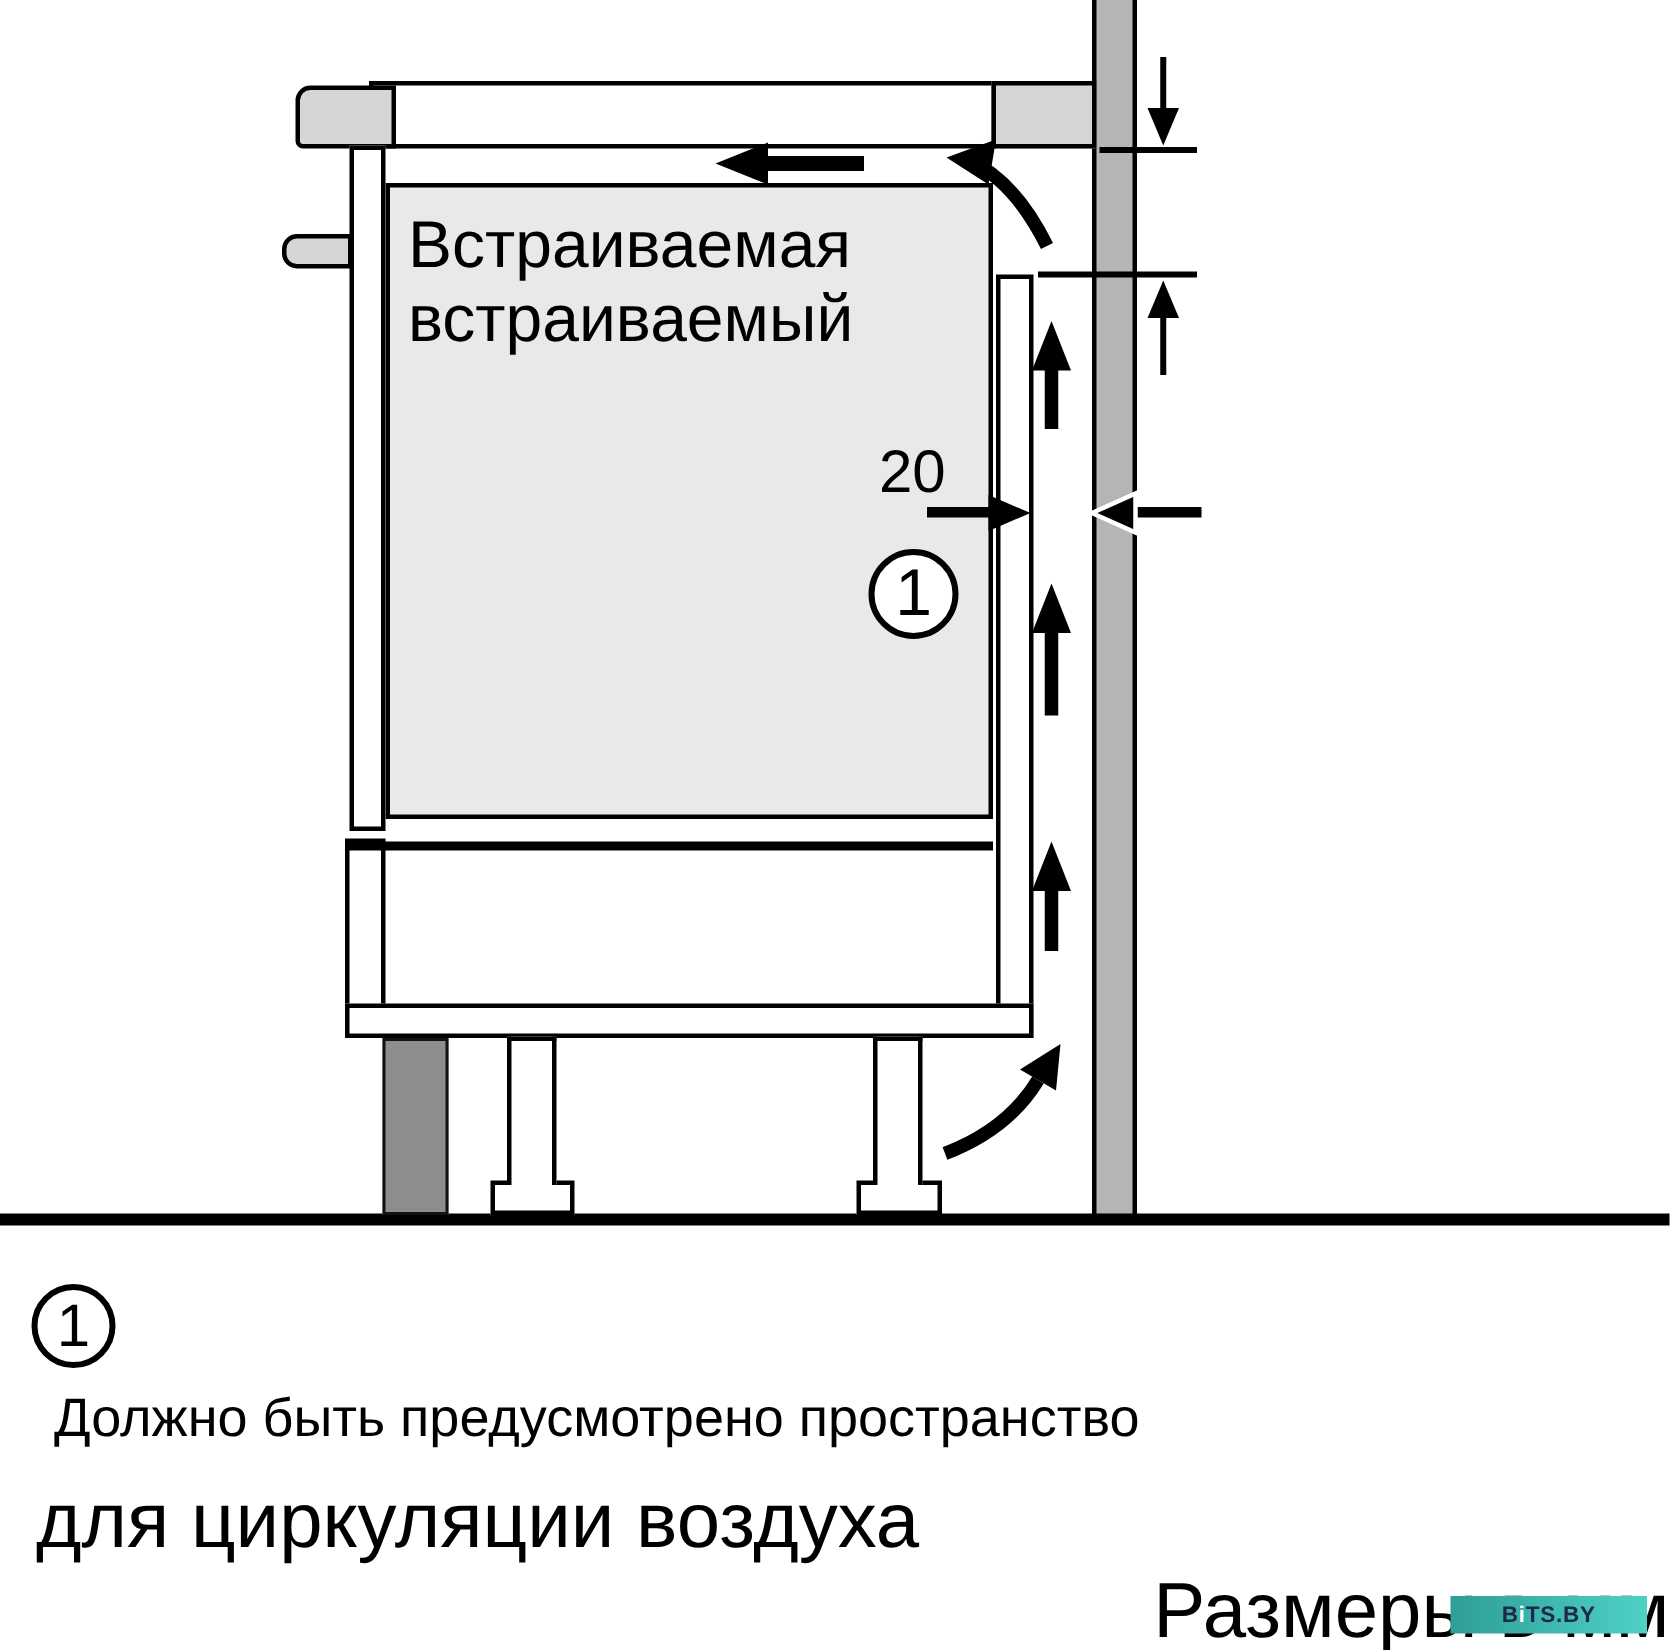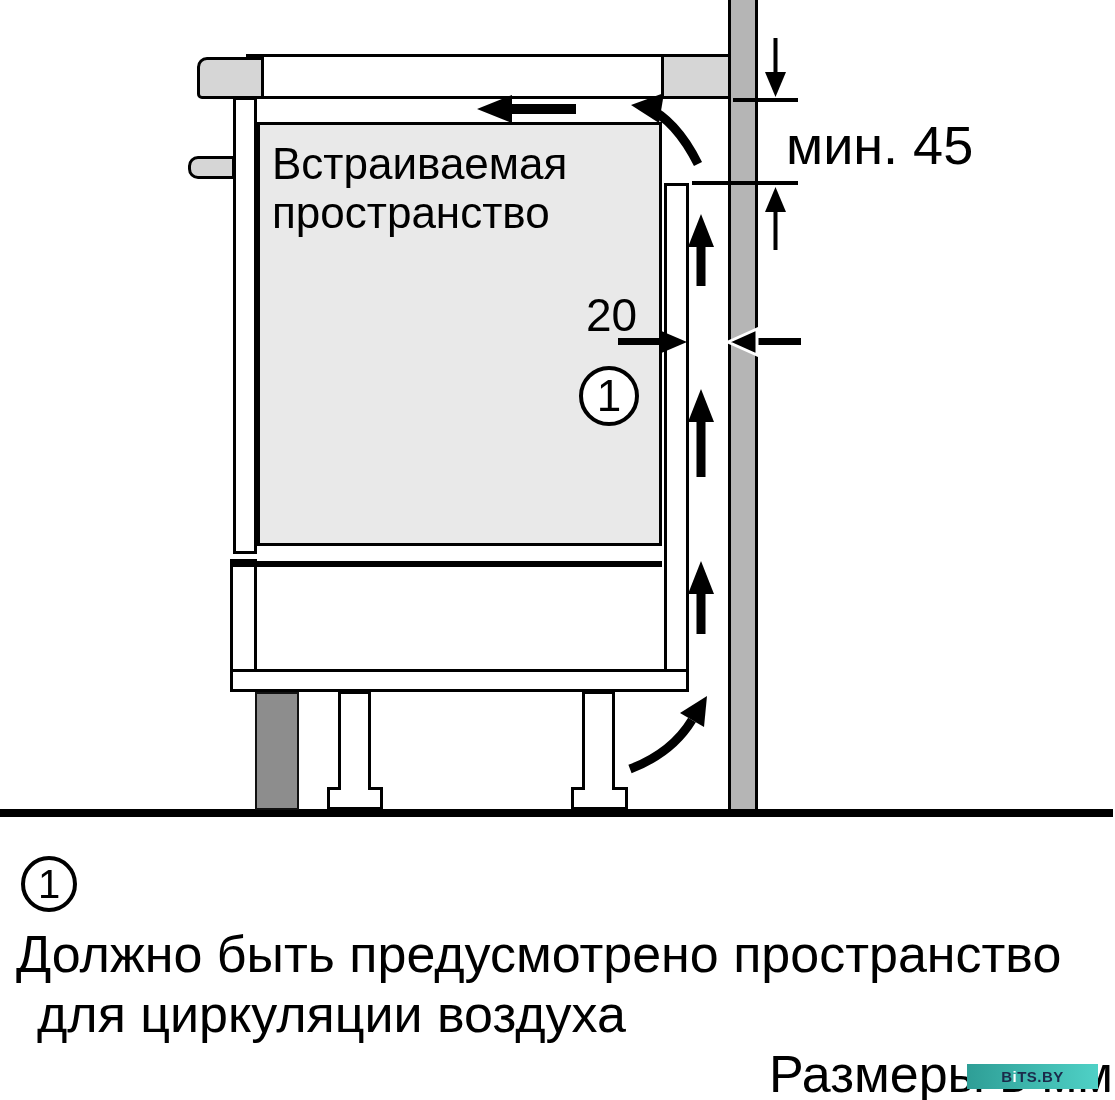--- a/index.html
+++ b/index.html
@@ -29,30 +29,30 @@
   .bottom-band { left:230px; top:669px; width:459px; height:23px; }
   .plinth      { left:255px; top:692px; width:44px;  height:118px; background:#8d8d8d;
                  border:2px solid #111; }
   .foot1       { left:327px; top:787px; width:56px;  height:23px; }
   .shaft1      { left:338px; top:691px; width:33px;  height:99px; border-bottom:none; z-index:3; }
   .foot2       { left:571px; top:787px; width:57px;  height:23px; }
   .shaft2      { left:582px; top:691px; width:33px;  height:99px; border-bottom:none; z-index:3; }
 
   
   .oven-label  { left:272px; top:139px; font-size:44px; line-height:49px; white-space:nowrap; }
-  .t-20        { left:586px; top:288px; font-size:46px; line-height:54px; }
+  .t-20        { left:586px; top:288px; font-size:40px; line-height:54px; }
   .t-min45     { left:786px; top:118px; font-size:54px; line-height:54px; white-space:nowrap; }
   .callout     { left:579px; top:366px; width:60px; height:60px; border:4px solid #000;
                  border-radius:50%; background:#fff; display:flex; align-items:center;
                  justify-content:center; font-size:44px; }
   .lg-circle   { left:21px;  top:856px; width:56px; height:56px; border:4px solid #000;
                  border-radius:50%; display:flex; align-items:center; justify-content:center;
                  font-size:40px; }
-  .lg-line1    { left:16px;  top:924px;  font-size:52px; white-space:nowrap; }
-  .lg-line2    { left:24px;  top:984px;  font-size:52px; white-space:nowrap;margin-left:13px; }
+  .lg-line1    { left:36px;  top:924px;  font-size:36px; white-space:nowrap; }
+  .lg-line2    { left:24px;  top:984px;  font-size:52px; white-space:nowrap; }
   .units       { right:2px;  top:1044px; font-size:52px; white-space:nowrap; }
 
   .wm { left:967px; top:1064px; width:131px; height:25px; z-index:9;
         background:linear-gradient(90deg,#2e9e96,#4fd1c6);
         display:flex; align-items:center; justify-content:center;
         font-size:15px; font-weight:bold; color:#1b2a4a; letter-spacing:.5px; }
   .wm .wi { color:#ffffff; }
 
   svg.overlay { position:absolute; left:0; top:0; z-index:5; pointer-events:none; }
 </style>
@@ -118,24 +118,23 @@
         <polygon points="687,342 659,330 659,354"></polygon>
     </g>
     <g>
       <rect x="754" y="338" width="47" height="7" fill="#000"></rect>
       <polygon points="728,342 757,329 757,355" fill="#000" stroke="#fff" stroke-width="3"></polygon>
     </g>
   </svg>
 
   <div class="abs oven-label">
     <div>Встраиваемая</div>
-    <div>пространство</div>
+    <div>встраиваемый</div>
   </div>
   <div class="abs t-20">20</div>
-  <div class="abs t-min45">мин. 45</div>
   <div class="abs callout">
     <span>1</span>
   </div>
 
   <div class="abs lg-circle">
     <span>1</span>
   </div>
   <div class="abs lg-line1">Должно быть предусмотрено пространство</div>
   <div class="abs lg-line2">для циркуляции воздуха</div>
   <div class="abs units">Размеры в мм</div>

